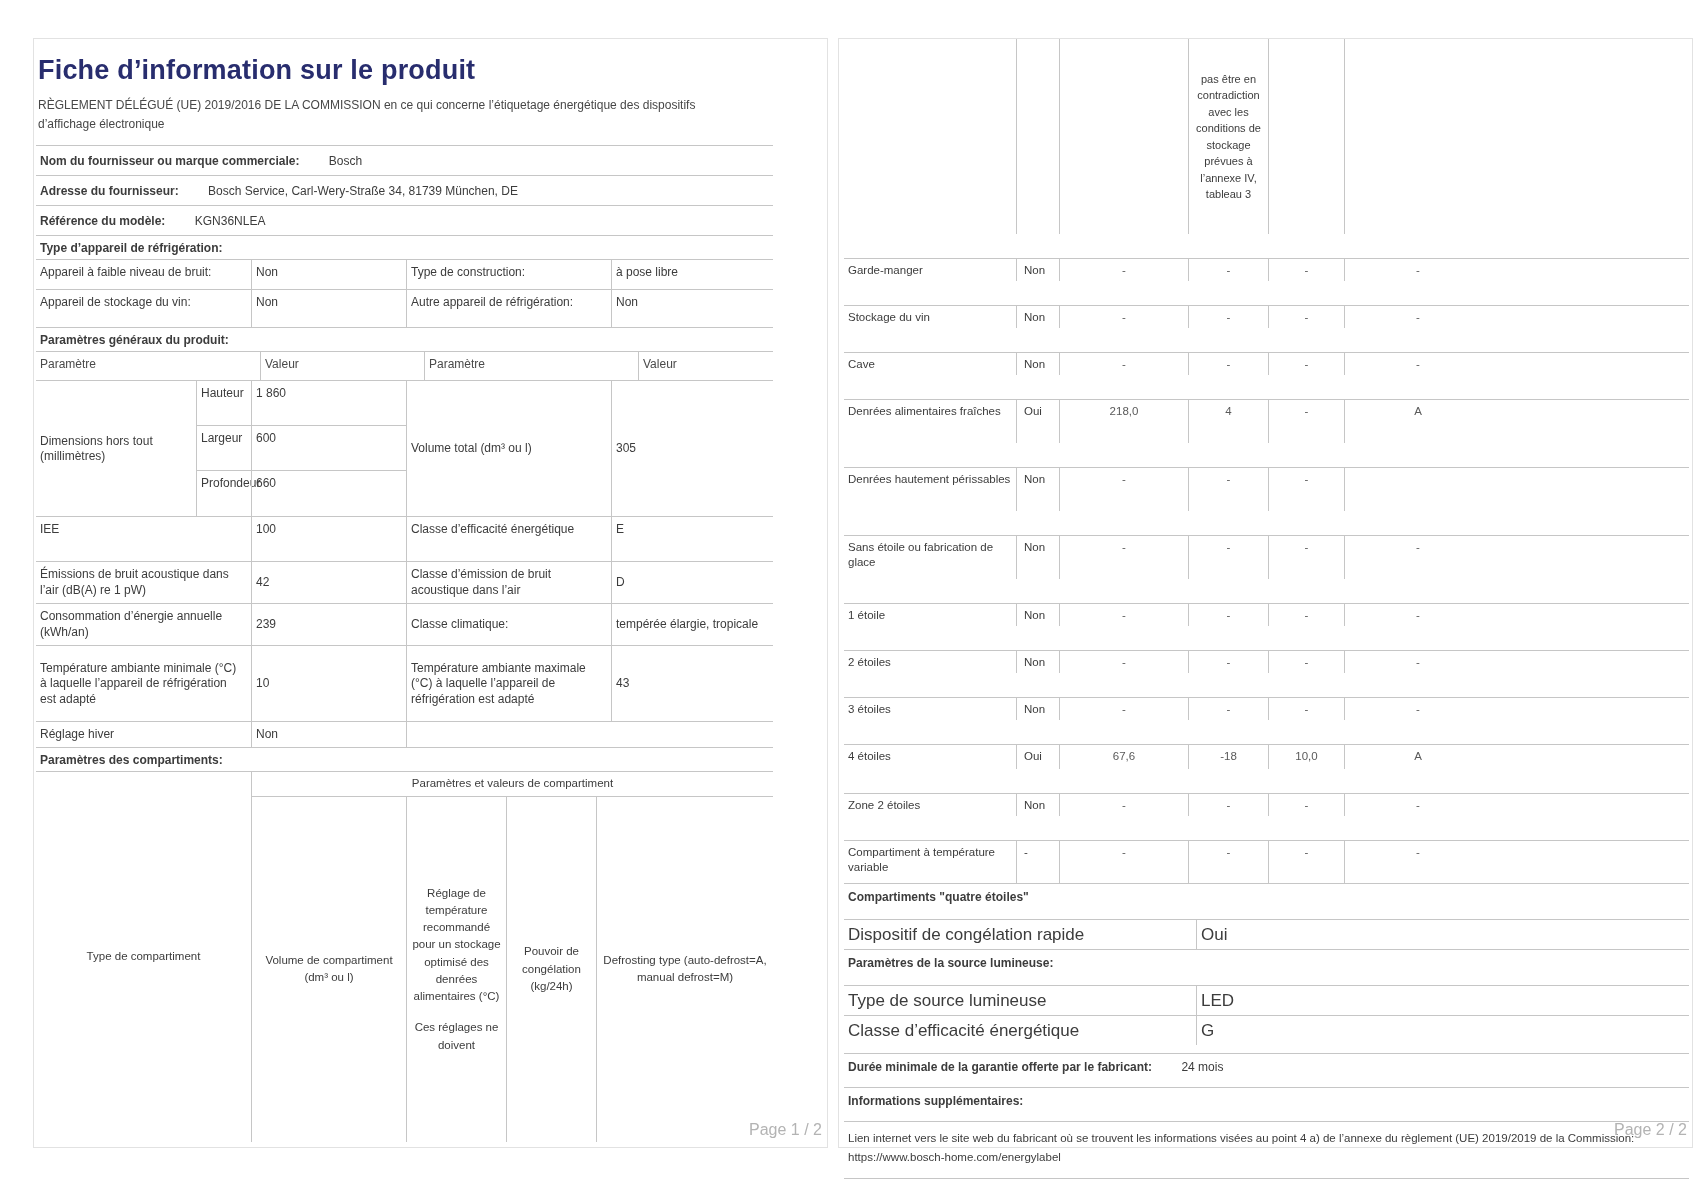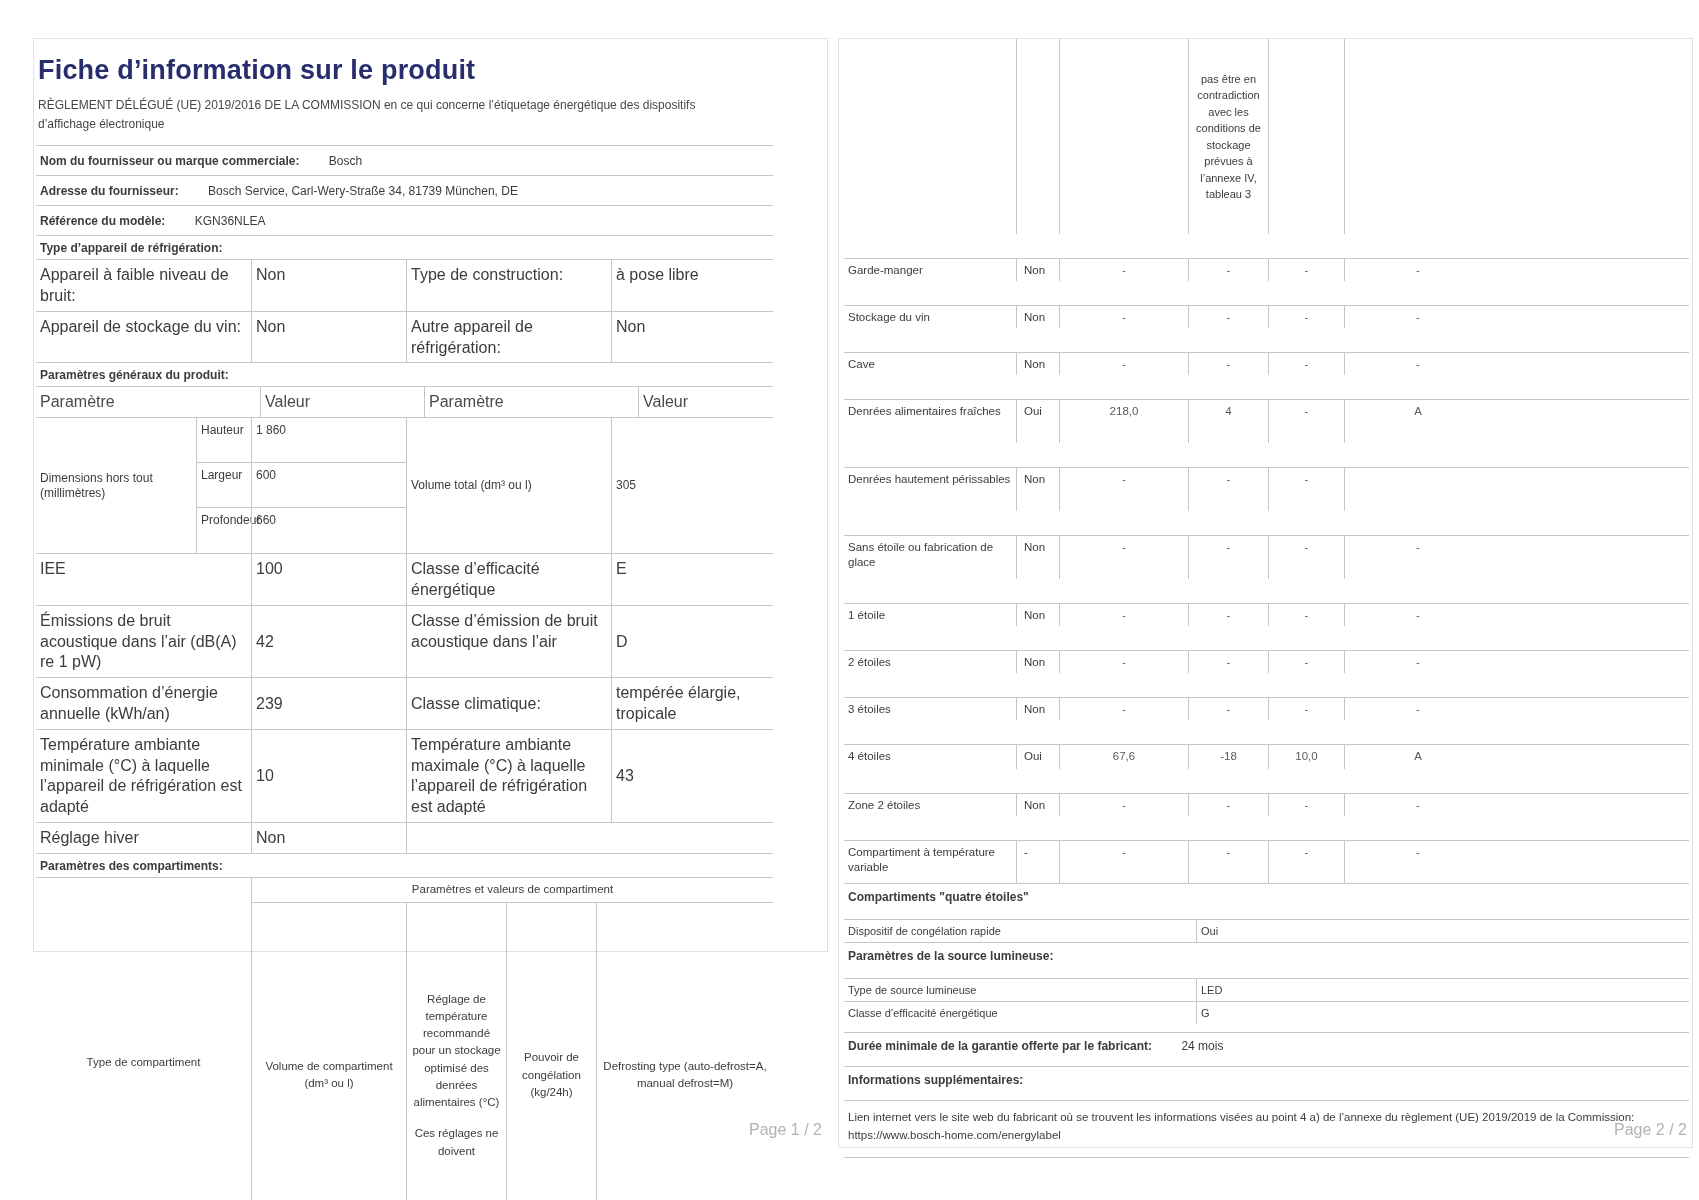--- a/index.html
+++ b/index.html
@@ -1,33 +1,33 @@
 <!DOCTYPE html>
 <html lang="fr"><head>
 <meta charset="utf-8">
 <style>
   * { margin:0; padding:0; box-sizing:border-box; }
   html,body { width:1699px; height:1200px; background:#ffffff; overflow:hidden;
               font-family:"Liberation Sans", sans-serif; color:#3c3c3c; }
   .page { position:absolute; background:#fff; border:1px solid #e2e2e2; }
-  #page1 { left:33px; top:38px; width:795px; height:914px; padding:14px 0 0 2px; }
+  #page1 { left:33px; top:38px; width:795px; height:1110px; padding:14px 0 0 2px; }
   #page2 { left:838px; top:38px; width:855px; height:1110px; padding:0 0 0 5px; }
   .inner1 { width:737px; }
   .inner2 { width:845px; }
 
   h1.title { color:#282d6e; font-size:27px; font-weight:bold; letter-spacing:.2px; margin:2px 0 10px 2px; }
   .reg { font-size:12px; line-height:1.55; color:#474747; width:700px; margin-left:2px; margin-bottom:12px; }
 
   .row { border-top:1px solid #c6c6c6; }
   .kvrow { padding:8px 6px 7px 4px; font-size:12px; min-height:30px; }
   .lab { font-weight:bold; }
   .val { margin-left:26px; }
   .sechead { font-weight:bold; font-size:12px; padding:5px 4px 4px; min-height:23px; }
 
-  .grid4 { display:grid; grid-template-columns:215px 155px 205px 162px; font-size:16px; }
+  .grid4 { display:grid; grid-template-columns:215px 155px 205px 162px; font-size:12px; }
   .c { padding:5px 6px 4px 4px; line-height:1.3; }
   .bl { border-left:1px solid #c6c6c6; }
   .h29 { min-height:29px;gap:9px; } .h30 { min-height:30px; } .h38 { min-height:38px; }
   .h21 { min-height:21px; } .h42 { min-height:42px; } .h45 { min-height:45px; } .h76 { min-height:76px; }
   .thead .c { color:#4a4a4a; }
   .mid { display:flex; align-items:center; }
 
   .dims { display:grid; grid-template-columns:160px 55px 155px 205px 162px;
           grid-template-rows:45px 45px 45px; font-size:12px; }
   .dims .dlab { grid-area:1/1/4/2; display:flex; align-items:center; }
@@ -48,21 +48,21 @@
 
   
   .p2grid { display:grid; grid-template-columns:172px 43px 129px 80px 76px 147px 198px; font-size:11.5px; }
   .p2head { height:195px; }
   .p2row { border-top:1px solid #c6c6c6;margin-top:24px; }
   .p2row .c { padding:4px 4px 3px 4px; }
   .num { text-align:center; color:#5a5a5a; }
   .pres { padding-left:7px !important; }
   .h23 { min-height:23px; } .h44 { min-height:44px; } .h25 { min-height:25px; } .h43 { min-height:43px; }
   .p2sect { border-top:1px solid #c6c6c6; font-weight:bold; font-size:12px; padding:6px 4px 5px; }
-  .kv2 { display:grid; grid-template-columns:352px 493px; font-size:11px; border-top:1px solid #c6c6c6; min-height:23px; }
+  .kv2 { display:grid; grid-template-columns:352px 493px; font-size:17px; border-top:1px solid #c6c6c6; min-height:23px; }
   .kv2 .c { padding:4px 4px 3px 4px; }
   .mt10 { margin-top:10px; } .mt8 { margin-top:8px; }
   .warranty { border-top:1px solid #c6c6c6; font-size:12px; padding:6px 4px 5px; min-height:26px; }
   .infotext { border-top:1px solid #c6c6c6; border-bottom:1px solid #c6c6c6;
               font-size:11.5px; line-height:1.6; padding:7px 10px 12px 4px; }
   .pagefooter { position:absolute; top:1082px; right:5px; font-size:16px; color:#b3b3b3; }
 </style>
 </head>
 <body>
 

